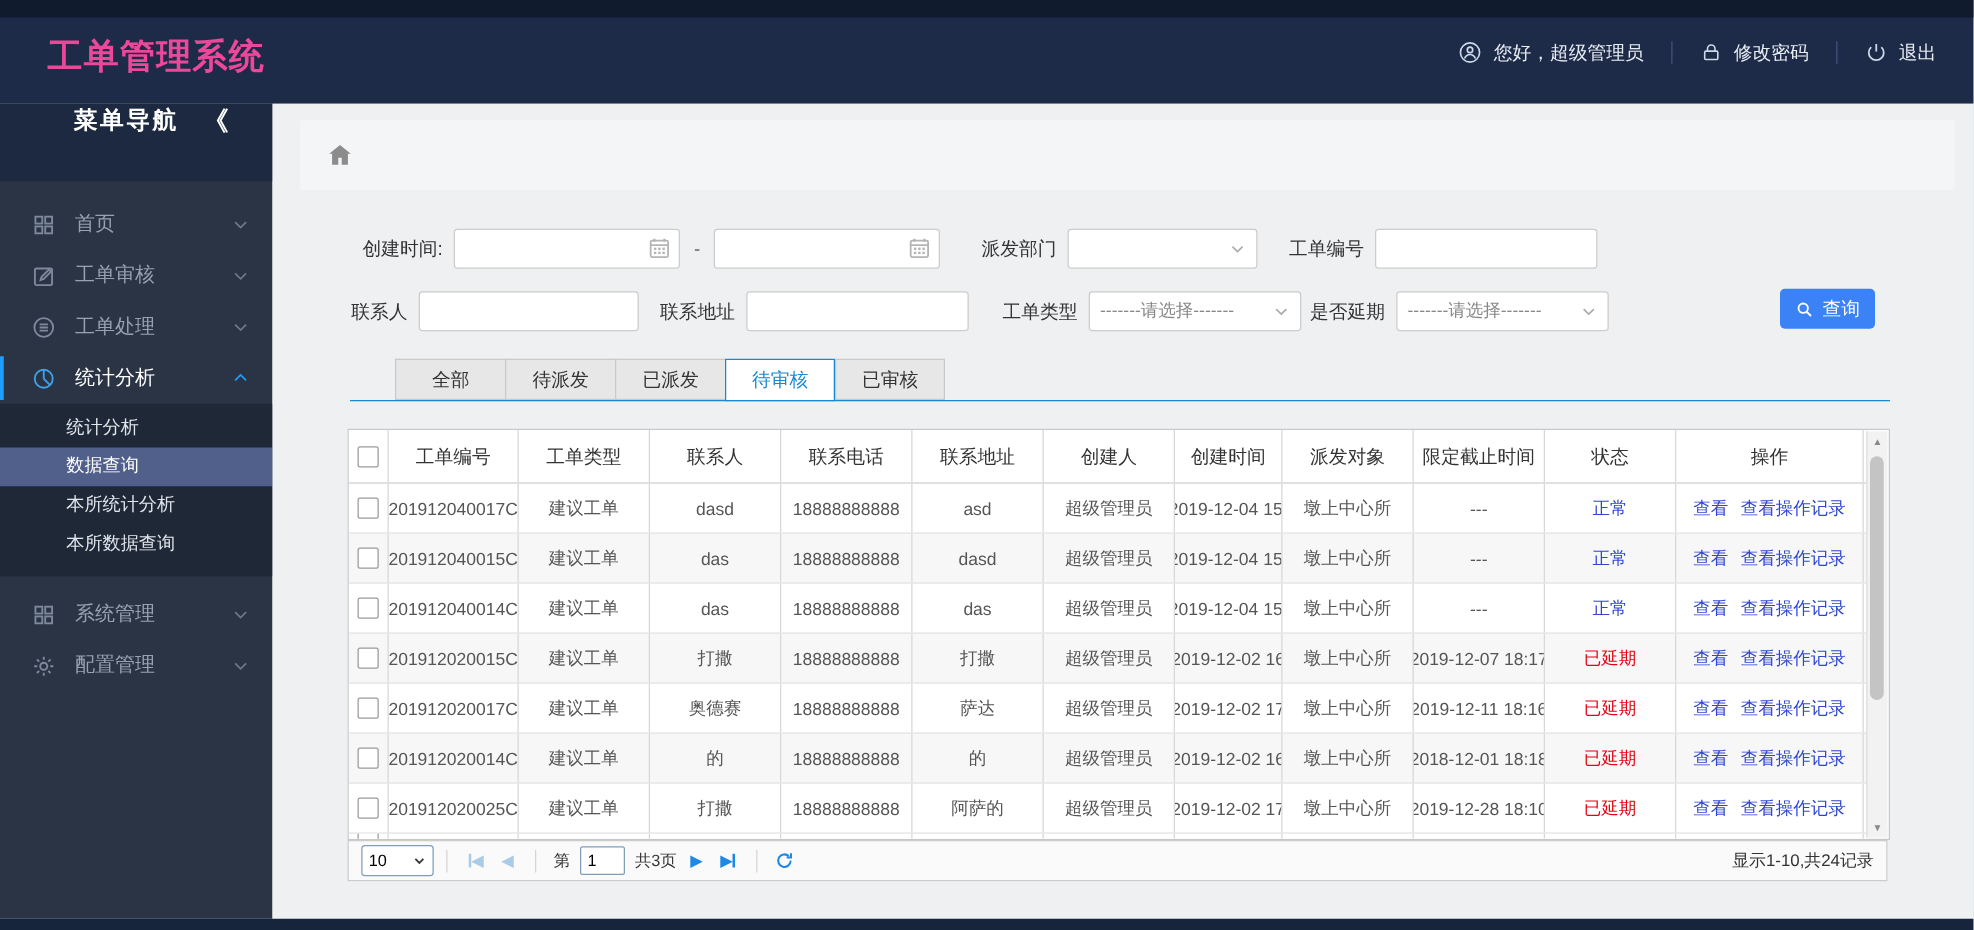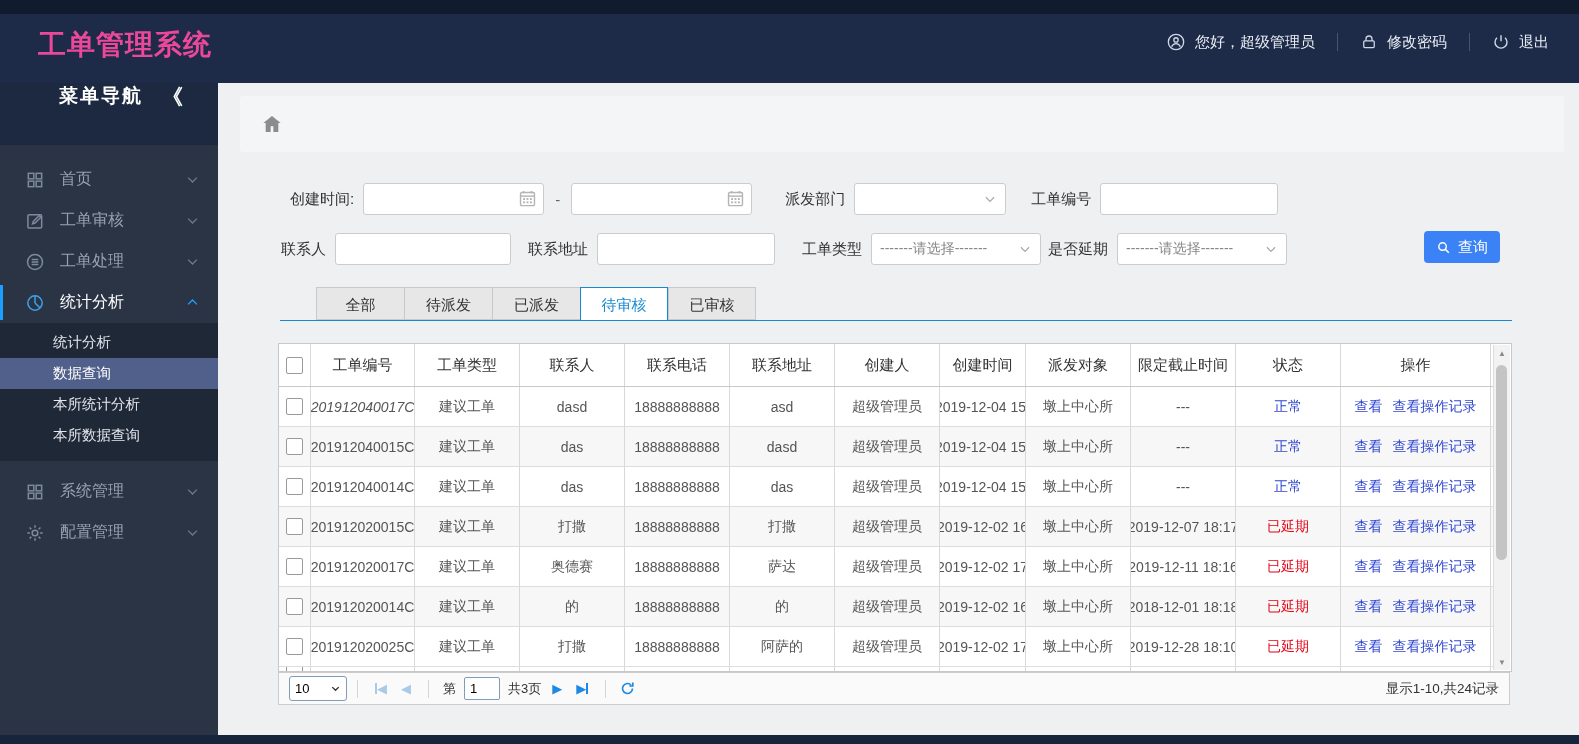--- a/index.html
+++ b/index.html
@@ -367,21 +367,21 @@
             <div class="t-cell" style="width: 86px;">创建时间</div>
             <div class="t-cell" style="width: 105px;">派发对象</div>
             <div class="t-cell" style="width: 105px;">限定截止时间</div>
             <div class="t-cell" style="width: 105px;">状态</div>
             <div class="t-cell" style="width: 150px;">操作</div>
           </div>
           <div class="t-row">
             <div class="t-cell" style="width: 32px;">
               <div class="cb"></div>
             </div>
-            <div class="t-cell" style="width: 104px; font-style: italic;">201912040017C</div>
+            <div class="t-cell" style="width: 104px;">201912040017C</div>
             <div class="t-cell" style="width: 105px;">建议工单</div>
             <div class="t-cell" style="width: 105px;">dasd</div>
             <div class="t-cell" style="width: 105px;">18888888888</div>
             <div class="t-cell" style="width: 105px;">asd</div>
             <div class="t-cell" style="width: 105px;">超级管理员</div>
             <div class="t-cell" style="width: 86px;">2019-12-04 15:</div>
             <div class="t-cell" style="width: 105px;">墩上中心所</div>
             <div class="t-cell" style="width: 105px;">---</div>
             <div class="t-cell" style="width: 105px;">
               <span class="st-normal">正常</span>

